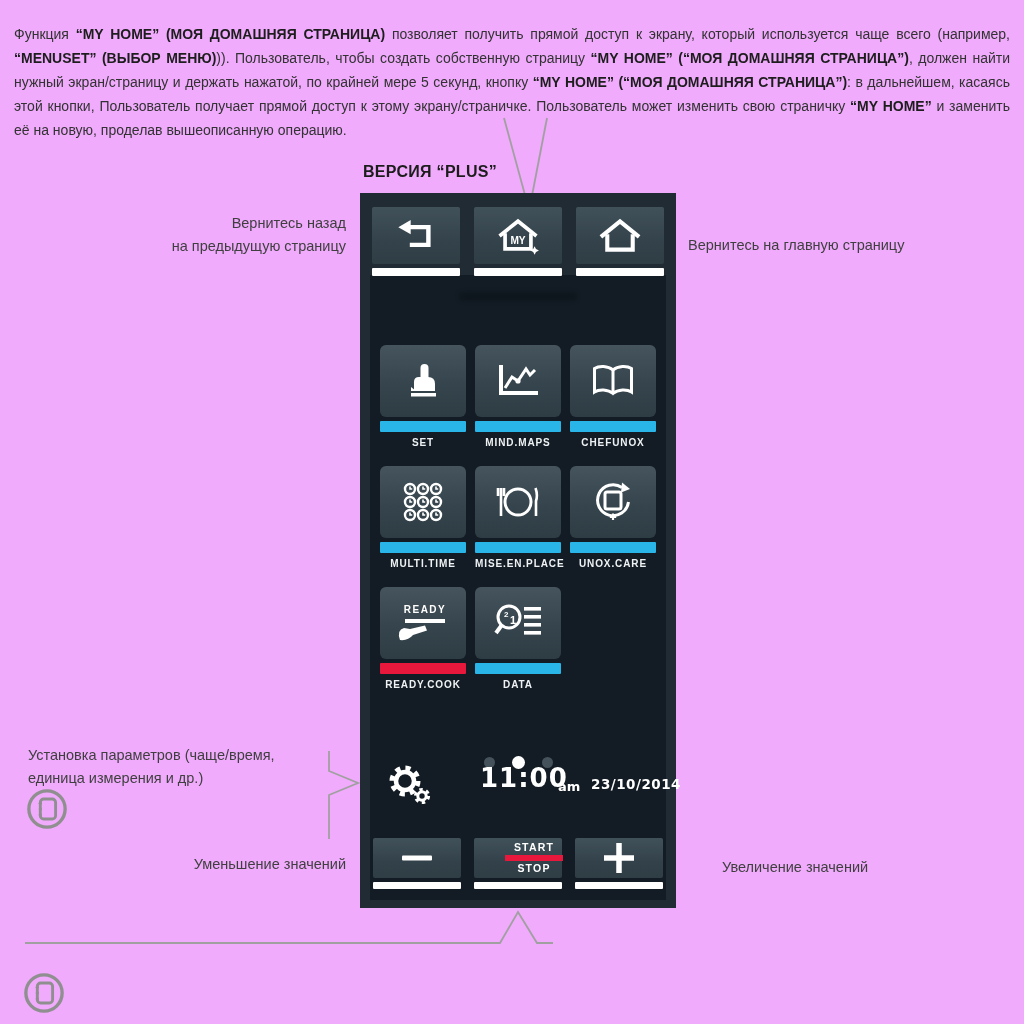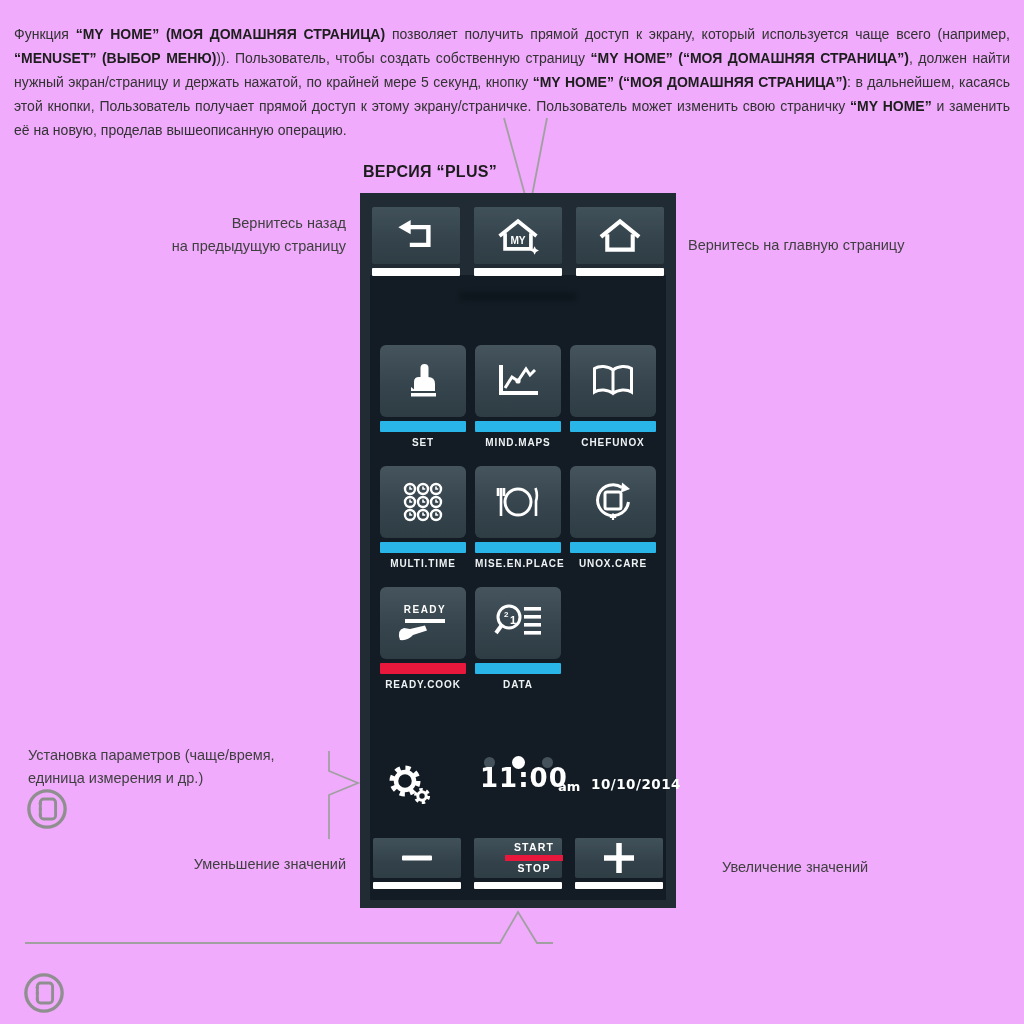--- a/index.html
+++ b/index.html
@@ -271,21 +271,21 @@
     <svg class="gear-btn" viewBox="0 0 46 44">
       <g>
         <circle cx="19" cy="18" r="12" fill="none" stroke="#fff" stroke-width="7" stroke-dasharray="4.7 4.73"></circle>
         <circle cx="19" cy="18" r="9" fill="none" stroke="#fff" stroke-width="4.5"></circle>
         <circle cx="36" cy="33" r="6" fill="none" stroke="#fff" stroke-width="4.2" stroke-dasharray="3.1 3.18"></circle>
         <circle cx="36" cy="33" r="4.2" fill="none" stroke="#fff" stroke-width="3"></circle>
       </g>
     </svg>
     <div class="time-txt">11:00</div>
     <div class="ampm-txt">am</div>
-    <div class="date-txt">10/10/2014</div>
+    <div class="date-txt">23/10/2014</div>
 
     <div class="bottom-row">
       <div class="bbtn">
         <div class="face">
           <svg width="38" height="38" viewBox="0 0 38 38">
             <rect x="4" y="16.5" width="30" height="5" rx="1" fill="#fff"></rect>
           </svg>
         </div>
         <div class="ubar"></div>
       </div>

